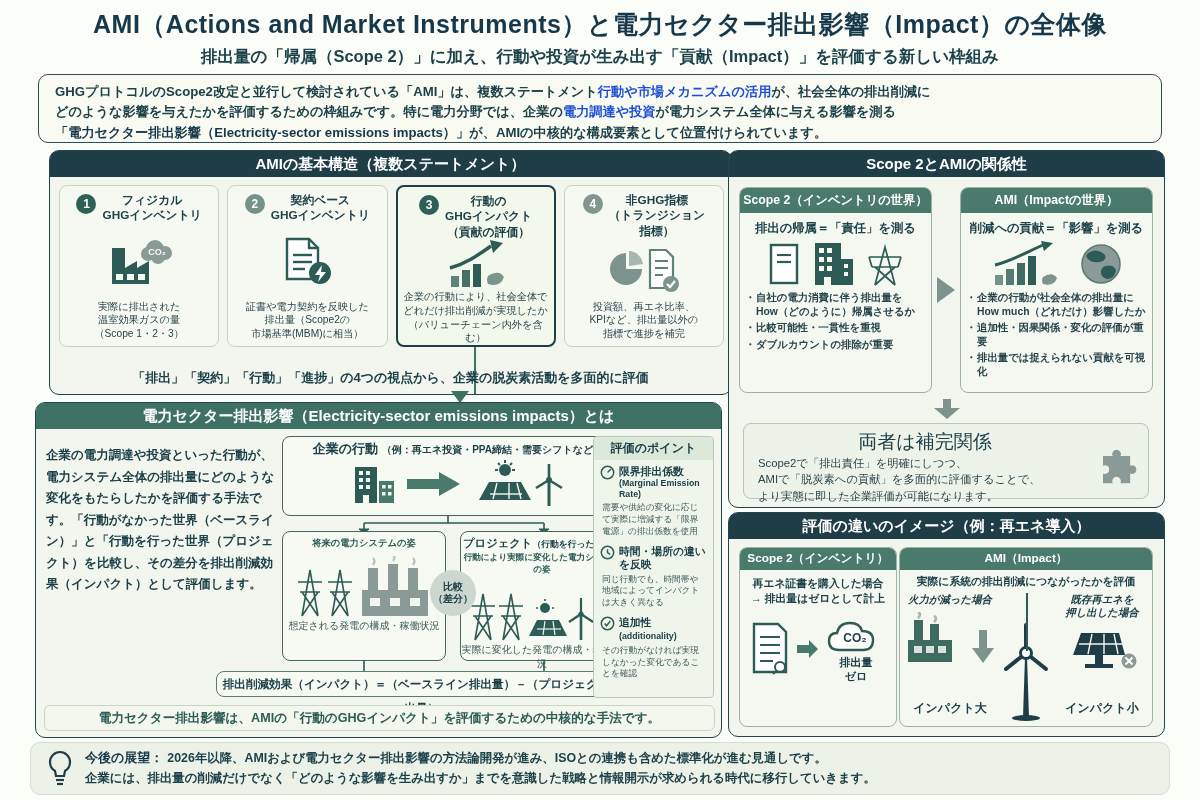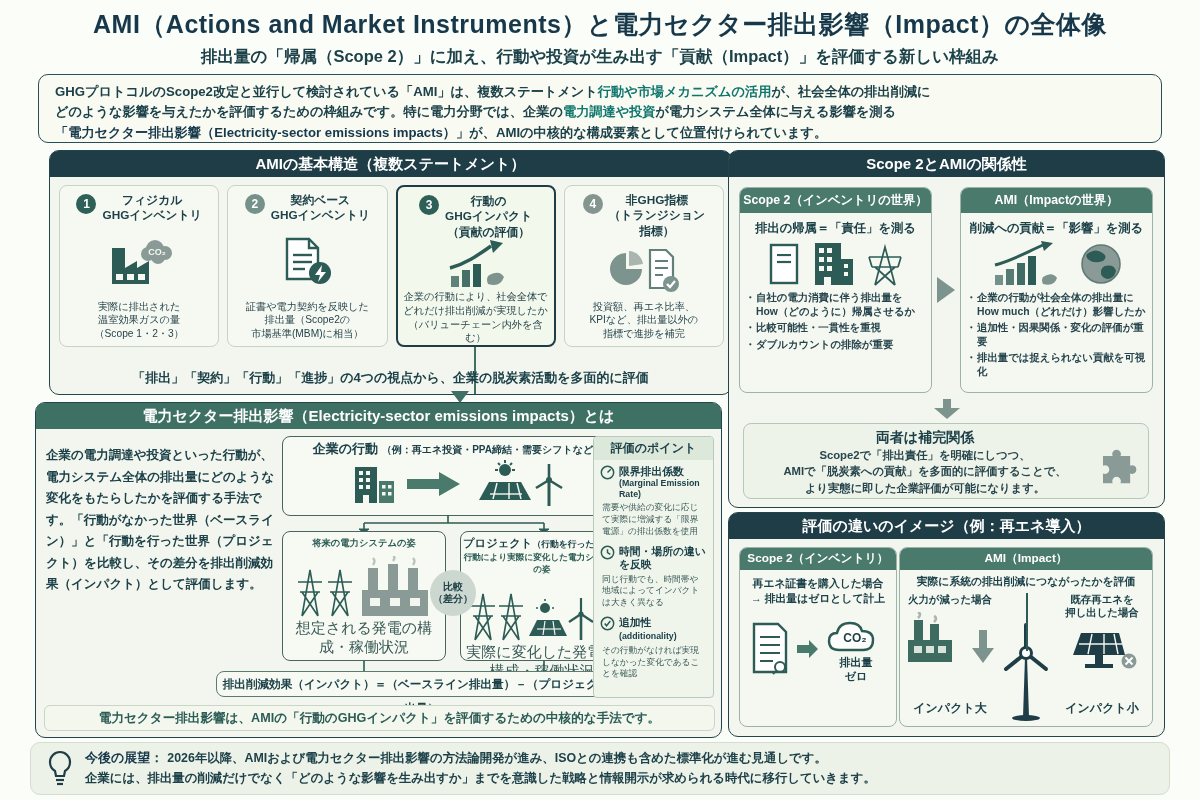--- a/index.html
+++ b/index.html
@@ -13,21 +13,21 @@
   .pre { white-space:pre-line; }
 
   
   .main-title { position:absolute; top:8px; left:0; width:100%; text-align:center;
     font-size:25px; font-weight:bold; color:#16384a; letter-spacing:.5px; }
   .sub-title { position:absolute; top:46px; left:0; width:100%; text-align:center;
     font-size:16.5px; font-weight:bold; color:#1d4149; }
   .intro { position:absolute; left:38px; top:74px; width:1124px; height:69px;
     border:1.5px solid #2b4d55; border-radius:10px; background:#f9fbf3;
     padding:7px 16px; font-size:13.2px; line-height:1.55; font-weight:bold; color:#1d4149; }
-  .intro .grn { color:#0f766e; }
+  .intro .grn { color:#1d4ed8; }
   .intro .bld { color:#16384a; }
 
   
   .panel { position:absolute; border:1.5px solid #24444c; border-radius:10px;
     background:#f2f6ee; }
   .panel-hd { background:#1e3d47; color:#fff; font-weight:bold; text-align:center;
     font-size:15px; line-height:26px; height:26px; border-radius:8px 8px 0 0; }
   .panel-hd.teal { background:#3e7164; }
 
   
@@ -61,21 +61,21 @@
   .action-title { font-size:13px; font-weight:bold; color:#1d4149; }
   .action-title .sm { font-size:10px; }
   .action-icons { display:flex; align-items:center; justify-content:center; gap:8px; margin-top:2px; }
   .case-box { position:absolute; width:164px; height:130px; top:128px;
     border:1.5px solid #49655f; border-radius:8px; background:#f7faf2; text-align:center; padding-top:4px; }
   #baseline-box { left:246px; }
   #project-box { left:424px; }
   .case-title { font-size:11.3px; font-weight:bold; color:#1d4149; }
   .case-title .sm { font-size:8.8px; }
   .case-line { font-size:9.3px; font-weight:bold; color:#2c5c55; margin-top:1px; }
-  .case-caption { font-size:15px; color:#3a5a58; margin-top:1px; }
+  .case-caption { font-size:10px; color:#3a5a58; margin-top:1px; }
   .compare-circle { position:absolute; left:394px; top:167px; width:46px; height:46px;
     border-radius:50%; background:#ccd7cf; display:flex; align-items:center; justify-content:center;
     text-align:center; font-size:10px; font-weight:bold; color:#1d4149; line-height:1.2; z-index:3; }
   .formula { position:absolute; left:180px; top:268px; width:412px; height:26px;
     border:1.2px solid #5a7a72; border-radius:8px; background:#f7faf2; text-align:center;
     font-size:11.6px; font-weight:bold; color:#1d4149; line-height:24px; }
   .elec-footer { position:absolute; left:8px; bottom:6px; width:671px; height:26px;
     border:1px solid #c9d5c9; border-radius:6px; background:#f3f7ee; text-align:center;
     font-size:12.6px; font-weight:bold; color:#2c5c55; line-height:24px; }
   .conn { position:absolute; stroke:#2c5c55; }
@@ -102,41 +102,41 @@
   .slogan { font-size:12.3px; font-weight:bold; color:#1d4149; text-align:center; margin:7px 0 2px; }
   .subcard-icons { height:50px; display:flex; align-items:center; justify-content:center; gap:10px; }
   .blist { list-style:none; padding:2px 6px 4px 6px; }
   .blist li { position:relative; padding-left:10px; font-size:10.4px; font-weight:bold;
     color:#27454d; line-height:1.3; margin-bottom:3px; }
   .blist li::before { content:"・"; position:absolute; left:-1px; }
   .chev-zone { width:28px; display:flex; align-items:center; justify-content:center; }
   .rel-down { position:absolute; left:205px; top:248px; }
   .complement { position:absolute; left:14px; top:272px; width:406px; height:76px;
     border:1px solid #b7c7ba; border-radius:8px; background:#eef3e9; padding:5px 56px 5px 14px; }
-  .comp-title { text-align:center; font-size:14px; font-weight:bold; color:#1d4149; }
-  .comp-text { font-size:11.3px; font-weight:bold; color:#27454d; line-height:1.45;text-align:center; }
+  .comp-title { text-align:center; font-size:19px; font-weight:normal; color:#1d4149; }
+  .comp-text { font-size:11.3px; font-weight:normal; color:#27454d; line-height:1.45; }
   .puzzle-wrap { position:absolute; right:10px; top:18px; }
 
   
   #panel-diff { left:728px; top:512px; width:437px; height:225px; }
   .diff-body { position:absolute; left:10px; top:34px; width:414px; display:flex; gap:2px; }
   .dcard { border:1px solid #9eb3a8; border-radius:8px; background:#f5f8f1; overflow:hidden; height:180px; }
   .dcard.left { width:158px; }
   .dcard.right { flex:1; }
   .dcard-hd { background:#4a7a6c; color:#fff; font-weight:bold; font-size:11.8px;
     text-align:center; padding:3px 0; }
   .dleft-text { font-size:10.8px; font-weight:bold; text-align:center; color:#1d4149;
     line-height:1.4; margin-top:6px; }
   .dleft-icons { display:flex; align-items:center; justify-content:center; gap:6px; margin-top:8px; }
   .co2-col { display:flex; flex-direction:column; align-items:center; }
   .co2-label { font-size:11px; font-weight:bold; color:#1d4149; text-align:center; line-height:1.25; }
   .dright-sub { font-size:10.8px; font-weight:bold; text-align:center; color:#1d4149; margin-top:5px; }
   .dcases { position:relative; display:flex; margin-top:4px; height:128px; }
   .dcase { flex:1; display:flex; flex-direction:column; align-items:center; }
-  .dcase-title { font-size:10.4px; font-weight:bold; color:#1d4149; text-align:center; line-height:1.25; }
+  .dcase-title { font-size:10.4px; font-weight:bold; color:#1d4149; text-align:center; line-height:1.25;font-style:italic; }
   .dcase-label { font-size:12px; font-weight:bold; color:#1d4149; margin-top:auto; margin-bottom:4px; }
   .dcase-icons { display:flex; align-items:flex-end; gap:4px; margin-top:6px; }
   .dcase-mid { width:52px; display:flex; align-items:flex-end; justify-content:center; }
   .ddivider { position:absolute; left:50%; top:0; width:1.5px; height:58px; background:#2c5c55; }
 
   
   .outlook { position:absolute; left:30px; top:742px; width:1140px; height:53px;
     background:#edf2e8; border:1px solid #d3ddd0; border-radius:10px;
     display:flex; align-items:center; gap:12px; padding:0 16px; }
   .outlook-text { font-size:12.4px; font-weight:bold; color:#1d4149; line-height:1.6; }

